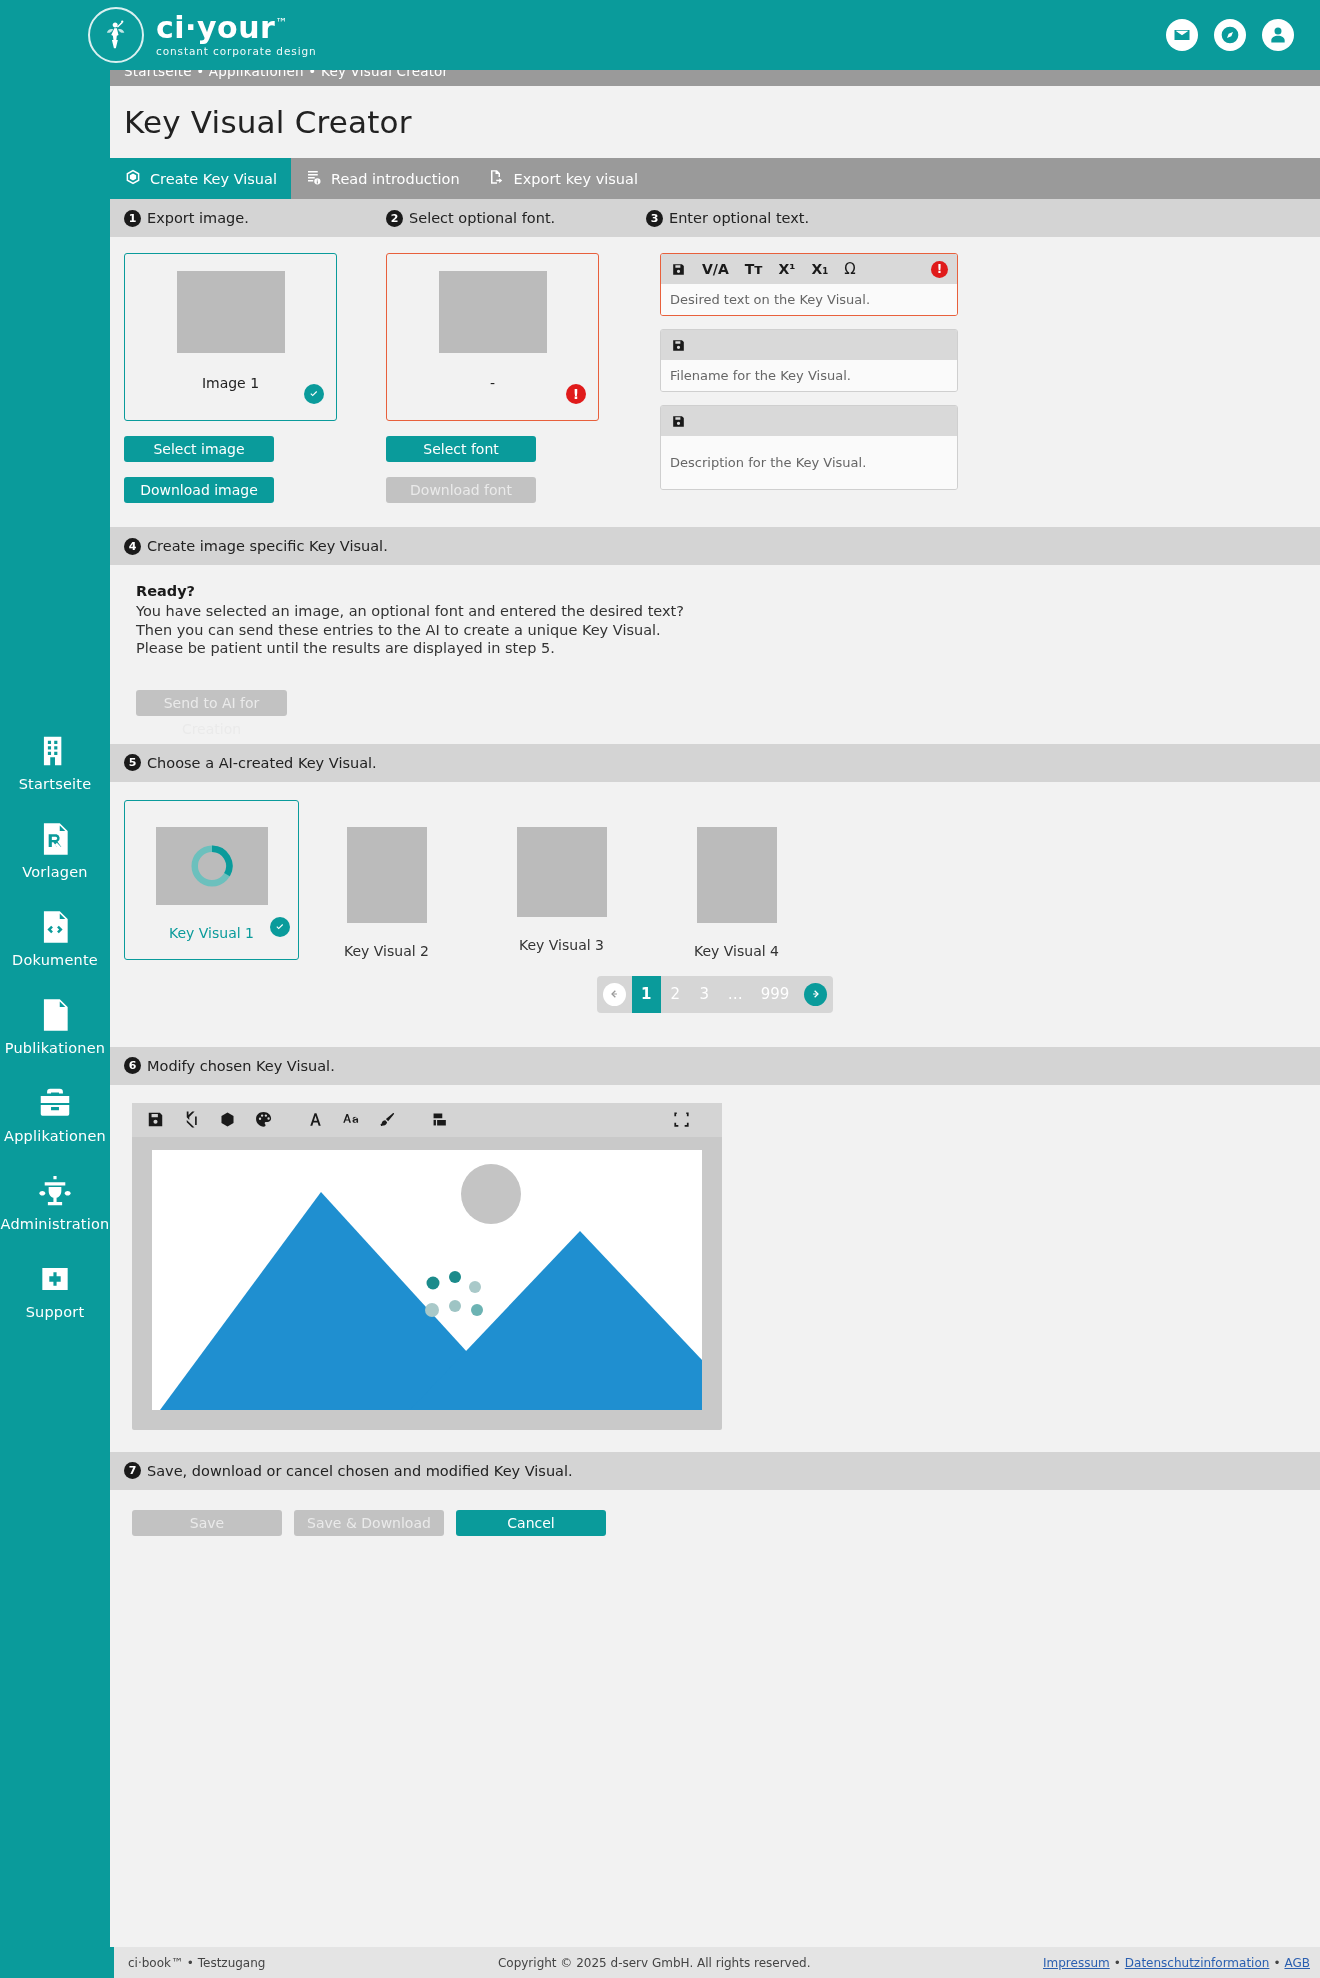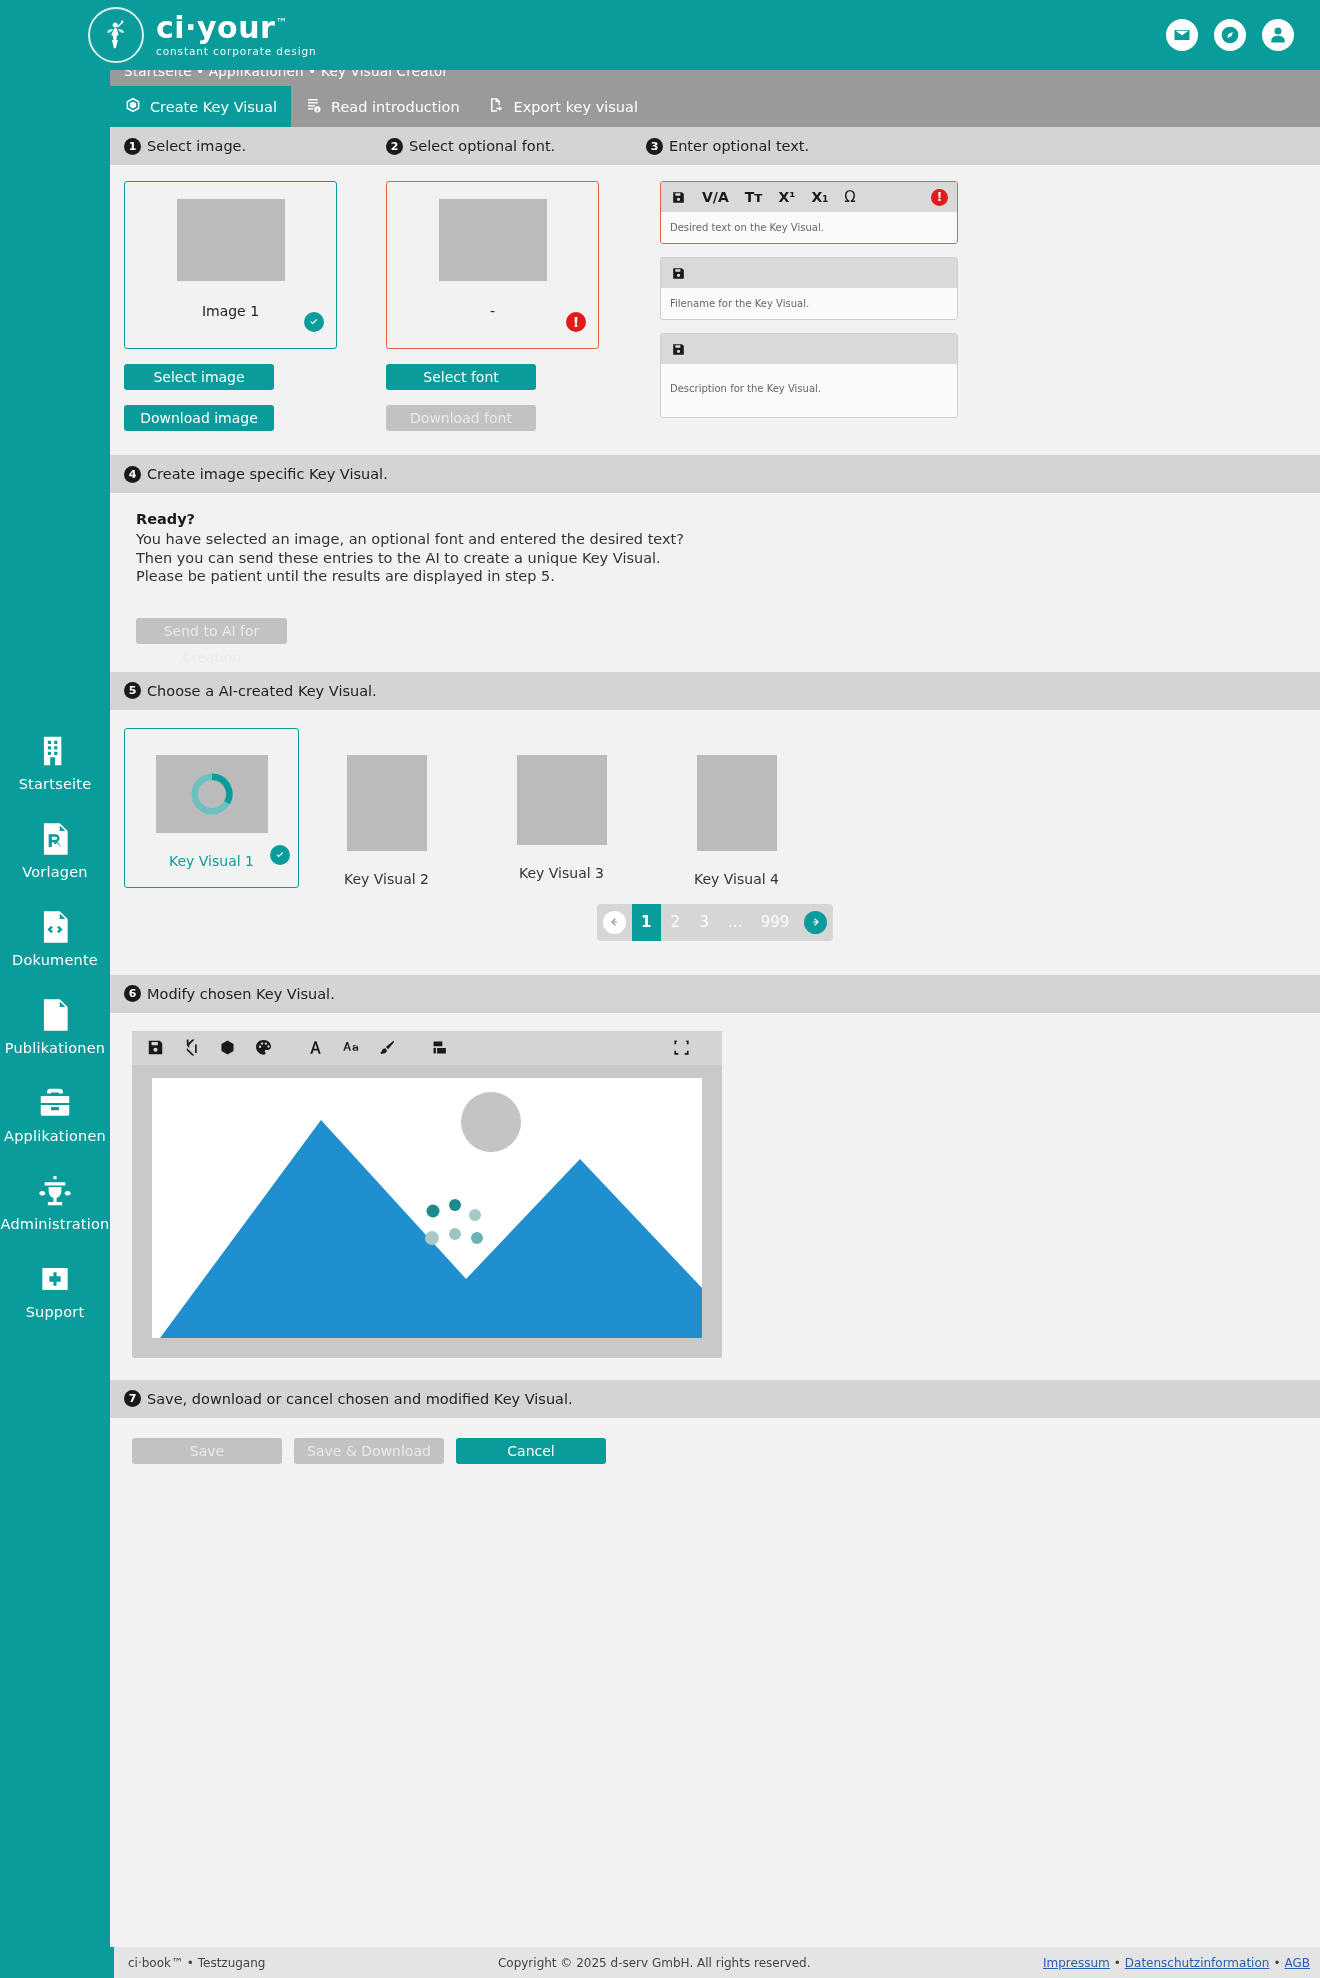--- a/index.html
+++ b/index.html
@@ -133,21 +133,21 @@
   .field.err .field-toolbar { background: #d9d9d9; }
   .tb-icon { font-size: 15px; color: #1a1a1a; cursor: pointer; display: flex; align-items: center; font-weight: 700; }
   .tb-icon svg { width: 15px; height: 15px; fill: #1a1a1a; }
   .tb-err {
     position: absolute; right: 9px; width: 17px; height: 17px; border-radius: 50%;
     background: #e01b1b; color: #fff; font-size: 12px; font-weight: 700;
     display: flex; align-items: center; justify-content: center; line-height: 1;
   }
   .field-input {
     background: #fafafa; height: 31px; display: flex; align-items: center;
-    padding: 12px 9px; font-size: 10px; color: #666; cursor: text;
+    padding: 12px 9px; font-size: 13px; color: #666; cursor: text;
   }
   .field-input.tall { height: 53px; align-items: flex-start; padding-top: 19px; }
 
   
   .step4-body { background: #f2f2f2; padding: 18px 14px 28px 26px; }
   .ready-title { font-size: 14.5px; font-weight: 700; color: #1a1a1a; margin-bottom: 3px; }
   .ready-line { font-size: 14.5px; color: #333; line-height: 1.28; }
 
   
   .step5-body { background: #f2f2f2; padding: 18px 14px 10px 14px; }
@@ -323,20 +323,23 @@
         <span class="top-icon">
           <svg viewBox="0 0 24 24">
               <path d="M12 3a4.2 4.2 0 1 1 0 8.4A4.2 4.2 0 0 1 12 3zm0 10c4.4 0 8 2.4 8 5.4V21H4v-2.6c0-3 3.6-5.4 8-5.4z"></path>
             </svg>
         </span>
       </div>
     </header>
 
     <div class="breadcrumb">Startseite • Applikationen • Key Visual Creator</div>
 
+    <div class="page-title-bar">
+      <h1 class="page-title">Key Visual Creator</h1>
+    </div>
 
     <div class="tabs">
       <div class="tab active">
         <span>
           <svg viewBox="0 0 24 24">
               <path d="M12 2.4L20.5 7v10L12 21.6 3.5 17V7L12 2.4zm0 2.3L5.5 8.2v7.6L12 19.3l6.5-3.5V8.2L12 4.7zm0 2.6l4.2 2.4v4.6L12 16.7l-4.2-2.4V9.7L12 7.3z"></path>
             </svg>
         </span>
         <span>Create Key Visual</span>
       </div>
@@ -356,21 +359,21 @@
               <path d="M15 13.5l4 3.2-4 3.2v-2.2h-4v-2h4v-2.2z"></path>
             </svg>
         </span>
         <span>Export key visual</span>
       </div>
     </div>
 
     <div class="step-head step-head-3col" style="position:relative;">
       <div class="col c1">
         <span class="step-num">1</span>
-        <span class="step-title">Select image.</span>
+        <span class="step-title">Export image.</span>
       </div>
       <div class="col c2">
         <span class="step-num">2</span>
         <span class="step-title">Select optional font.</span>
       </div>
       <div class="col c3">
         <span class="step-num">3</span>
         <span class="step-title">Enter optional text.</span>
       </div>
     </div>

